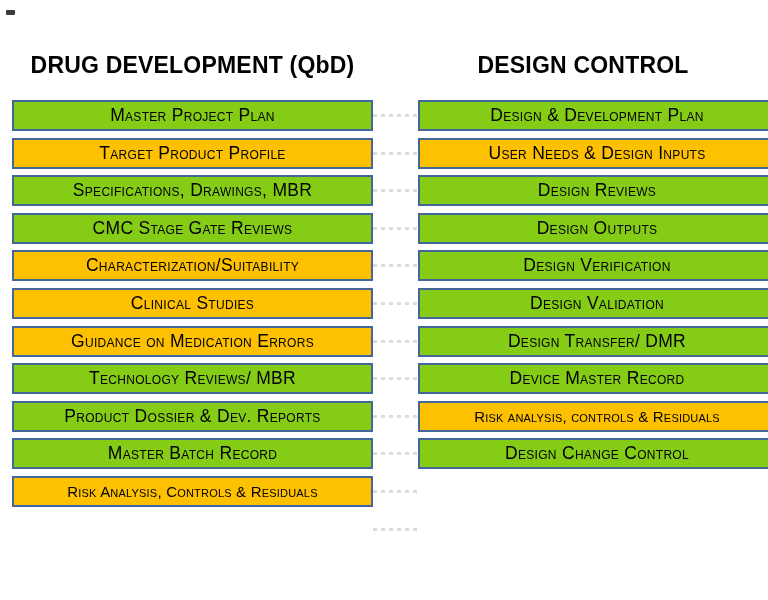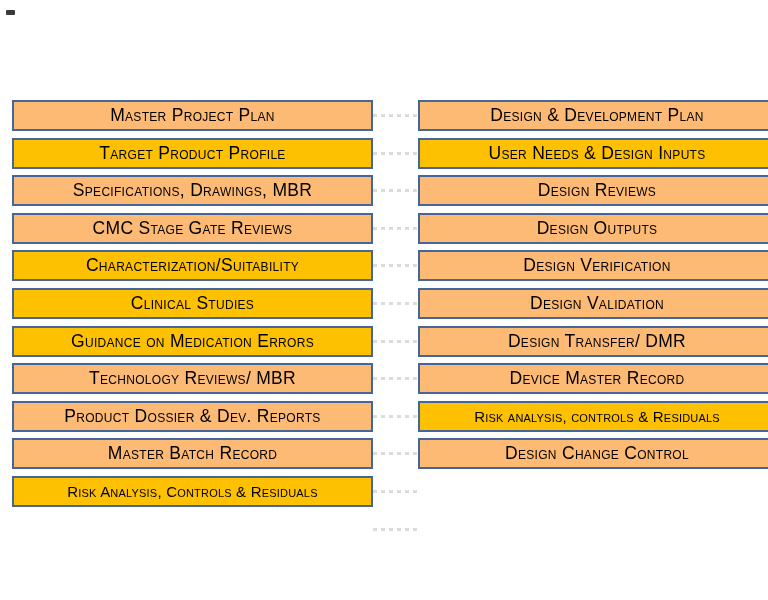--- a/index.html
+++ b/index.html
@@ -59,21 +59,21 @@
   .gap-col {
     width: 45px;
     display: flex;
     flex-direction: column;
     gap: 6.6px;
   }
   .box {
     box-sizing: border-box;
     height: 31px;
     border: 2px solid var(--box-border, #44679B);
-    background: #fdba74;
+    background: #84cc16;
     color: #000000;
     display: flex;
     align-items: center;
     justify-content: center;
     font-variant: small-caps;
     font-size: 17.5px;
     letter-spacing: 0.3px;
     white-space: nowrap;
     overflow: hidden;
   }
@@ -91,20 +91,25 @@
       var(--connector, #dedcda) 0 4px, transparent 4px 8px);
   }
 </style>
 </head>
 <body>
 
 <div class="canvas">
 
   <div class="corner-mark"></div>
 
+  <div class="headers">
+    <div class="col-title left">DRUG DEVELOPMENT (QbD)</div>
+    <div class="spacer"></div>
+    <div class="col-title right">DESIGN CONTROL</div>
+  </div>
 
   <div class="grid">
 
     <div class="col left-col">
       <div class="box">Master Project Plan</div>
       <div class="box hl">Target Product Profile</div>
       <div class="box">Specifications, Drawings, MBR</div>
       <div class="box">CMC Stage Gate Reviews</div>
       <div class="box hl">Characterization/Suitability</div>
       <div class="box hl">Clinical Studies</div>

